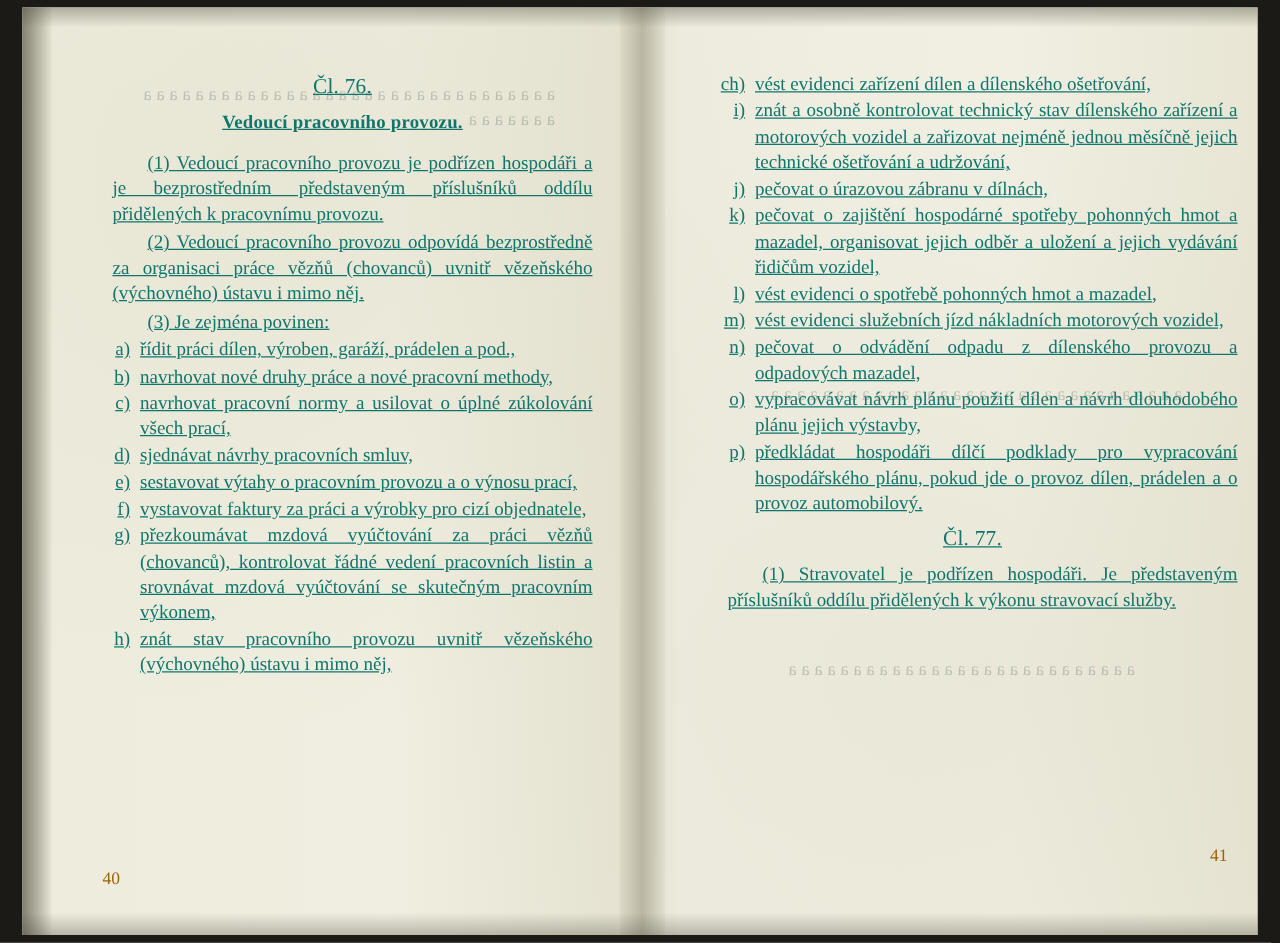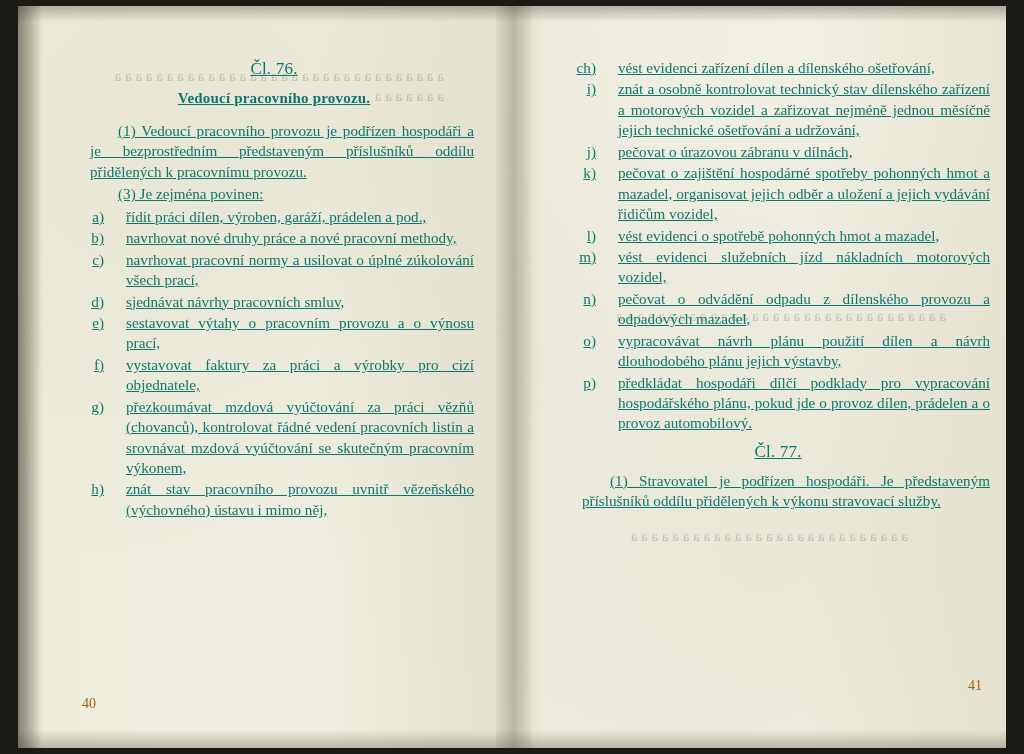--- a/index.html
+++ b/index.html
@@ -110,21 +110,20 @@
   }
   ol.items {
     list-style: none;
     margin: 0;
     padding: 0;
   }
   ol.items li {
     display: flex;
     margin: 0 0 1px 0;
     align-items: flex-start;
-    gap: 14px;
   }
   ol.items li .mk {
     flex: 0 0 30px;
     text-align: right;
     padding-right: 8px;
     white-space: nowrap;
   }
   ol.items li .tx {
     flex: 1 1 auto;
     text-align: justify;
@@ -193,20 +192,21 @@
     </div>
     <div class="ghost g3">
       a a a a a a a a a a a a a a a a a a a a a a a a a a a
     </div>
 
     <div class="col left">
       <h2 class="art">Čl. 76.</h2>
       <h3 class="sub">Vedoucí pracovního provozu.</h3>
 
       <p class="para">(1) Vedoucí pracovního provozu je podřízen hospodáři a je bezprostředním představeným příslušníků oddílu přidělených k pracovnímu provozu.</p>
+      <p class="para">(2) Vedoucí pracovního provozu odpovídá bezprostředně za organisaci práce vězňů (chovanců) uvnitř vězeňského (výchovného) ústavu i mimo něj.</p>
       <p class="para">(3) Je zejména povinen:</p>
 
       <ol class="items items-left">
         <li>
           <span class="mk">a)</span>
           <span class="tx">řídit práci dílen, výroben, garáží, prádelen a pod.,</span>
         </li>
         <li>
           <span class="mk">b)</span>
           <span class="tx">navrhovat nové druhy práce a nové pracovní methody,</span>

